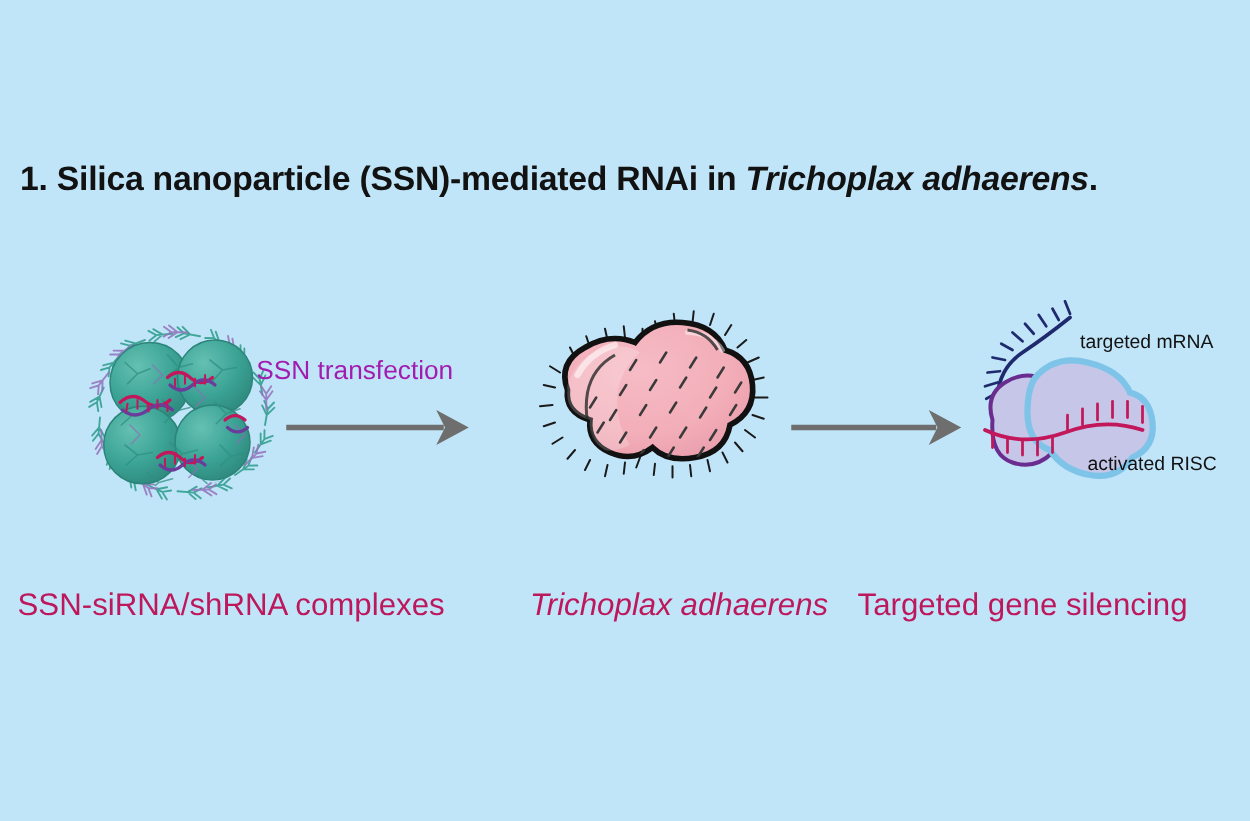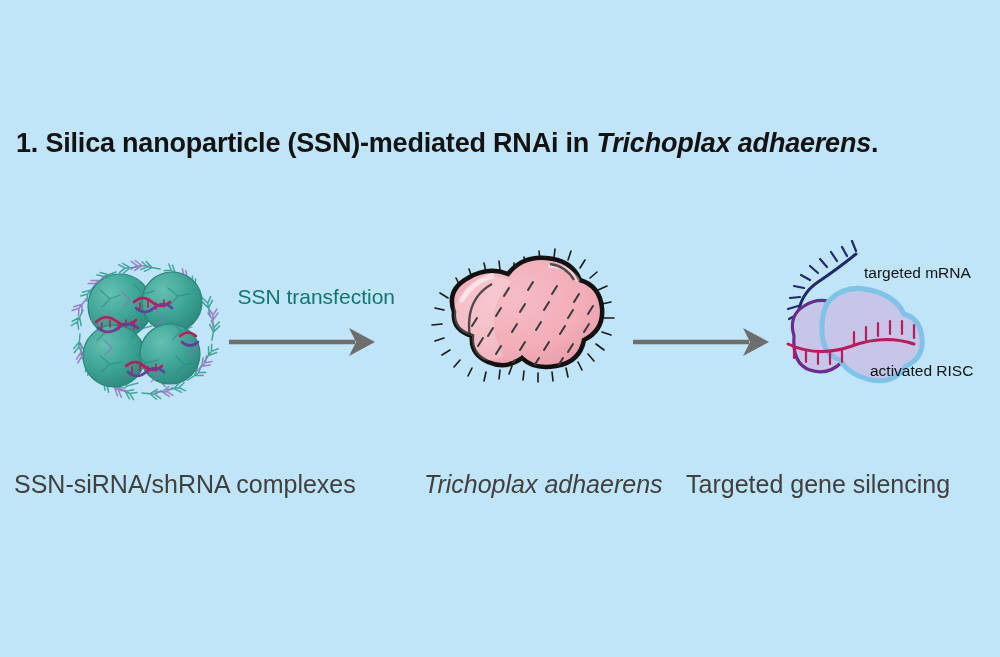--- a/index.html
+++ b/index.html
@@ -55,44 +55,44 @@
     position: absolute;
     height: 180px;
     top: 0;
   }
   #arrow-1-group { left: 205px; width: 190px; }
   #arrow-2-group { left: 625px; width: 160px; }
   .arrow-label {
     position: absolute;
     top: 45px;
     width: 100%;
-    text-align: right;
+    text-align: left;
     font-size: 21px;
-    color: #0f766e;
+    color: #a21caf;
     white-space: nowrap;
   }
   .arrow-svg {
     position: absolute;
     top: 82px;
     left: 0;
   }
 
   
   #captions {
     position: absolute;
     left: 0;
     top: 470px;
     width: 1000px;
     height: 40px;
   }
   .caption {
     position: absolute;
     top: 0;
     font-size: 25px;
-    color: #404040;
+    color: #be185d;
     white-space: nowrap;
   }
   #caption-0 { left: 14px;  }
   #caption-1 { left: 424px; font-style: italic; }
   #caption-2 { left: 686px; text-align: right; }
 </style>
 </head>
 <body>
 
 <div id="figure" style="background: rgb(192, 228, 248);">

